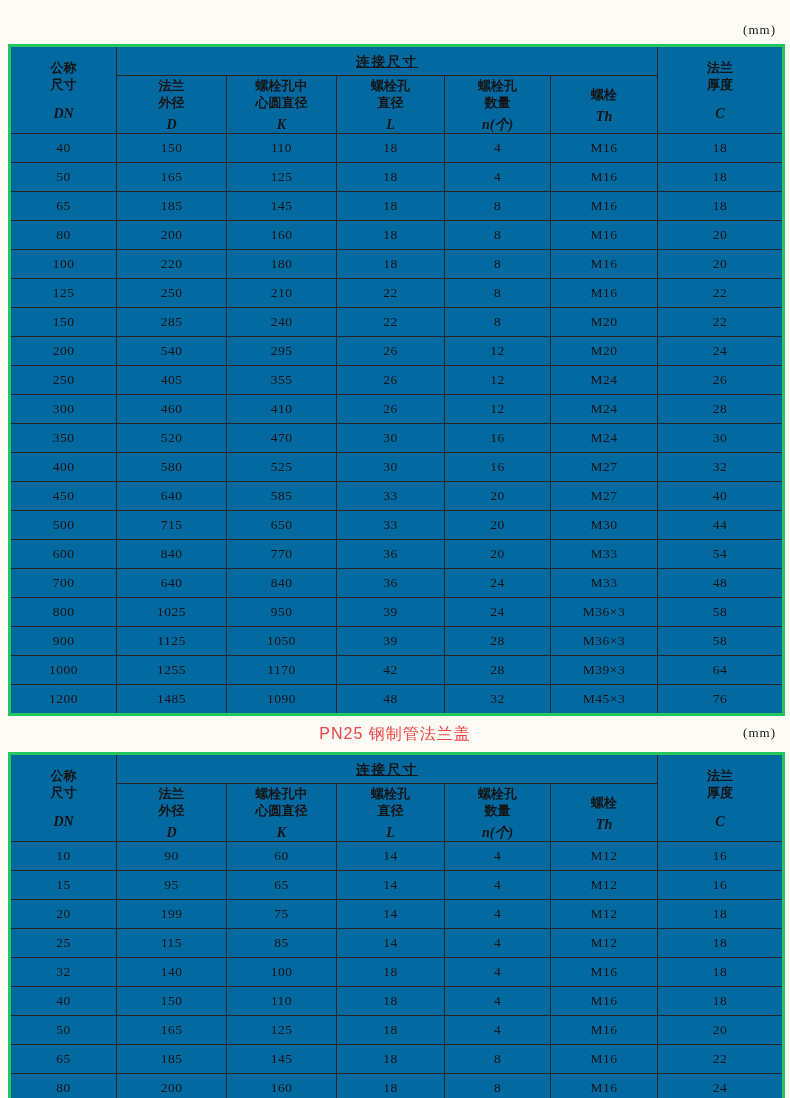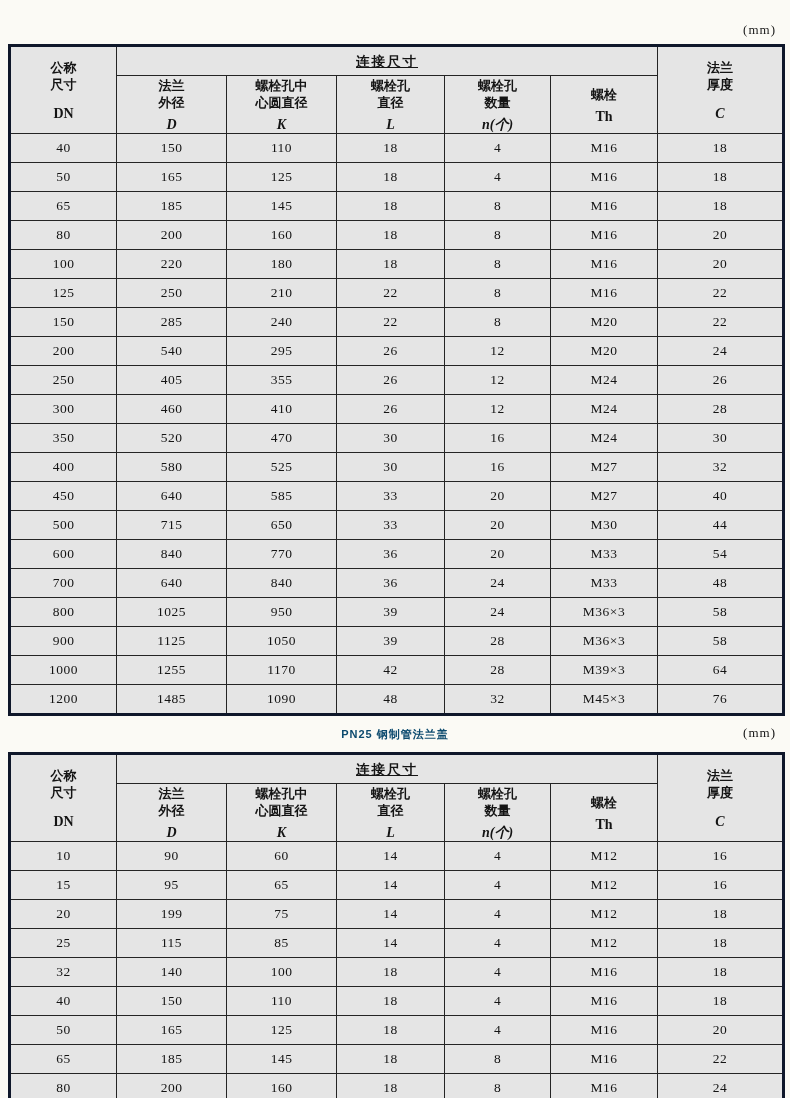--- a/index.html
+++ b/index.html
@@ -12,47 +12,47 @@
   }
   .page { box-sizing:border-box; width:790px; padding:20px 8px 0 8px; position:relative; }
 
   .unit-top {
     text-align:right; font-size:13px; letter-spacing:1px;
     padding:2px 6px 6px 0; color:#1a1a1a;
   }
 
   table.dim {
     border-collapse:collapse; table-layout:fixed;
-    width:774px; background:#e5e5e5;
-    border:3px solid #0f172a;
+    width:774px; background:#0369a1;
+    border:3px solid #22c55e;
   }
   table.dim th, table.dim td {
     border:1.5px solid #242424;
     text-align:center; vertical-align:middle;
     padding:0; overflow:hidden;
   }
   col.c-dn{width:107px;} col.c-d{width:110px;} col.c-k{width:110px;}
   col.c-l{width:108px;} col.c-n{width:106px;} col.c-th{width:107px;} col.c-c{width:126px;}
 
   thead th { font-weight:600; font-size:13px; line-height:17px; }
   tr.group-row { height:30px; }
   tr.sub-row   { height:58px; }
   .group-label { font-size:13.5px; letter-spacing:2px;text-decoration:underline; }
 
   .hcell { display:flex; flex-direction:column; align-items:center; justify-content:center; }
-  .sym { font-size:14px; font-weight:600; margin-top:6px; line-height:15px; }
+  .sym { font-size:14px; font-weight:600; margin-top:6px; line-height:15px;font-style:italic; }
   .sym.big-gap { margin-top:13px; }
   .it { font-style:italic; }
 
   tbody td { font-size:13.5px; height:28px; letter-spacing:0.5px; }
 
   .section-row { position:relative; height:36px; display:flex; align-items:center; justify-content:center; }
   .section-title {
     font-family:"Liberation Sans", "DejaVu Sans", sans-serif;
-    font-weight:bold; font-size:11px; letter-spacing:1px; color:#0c4a6e;
+    font-weight:normal; font-size:16px; letter-spacing:1px; color:#ef4444;
   }
   .section-unit { position:absolute; right:6px; top:9px; font-size:13px; letter-spacing:1px; }
 </style>
 </head>
 <body>
 
 <div class="page">
 
   <div class="unit-top">(mm)</div>
 

